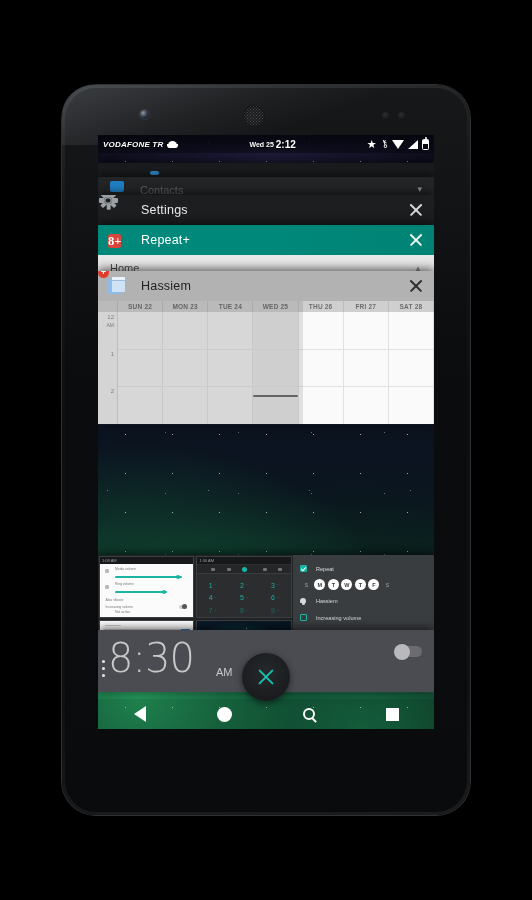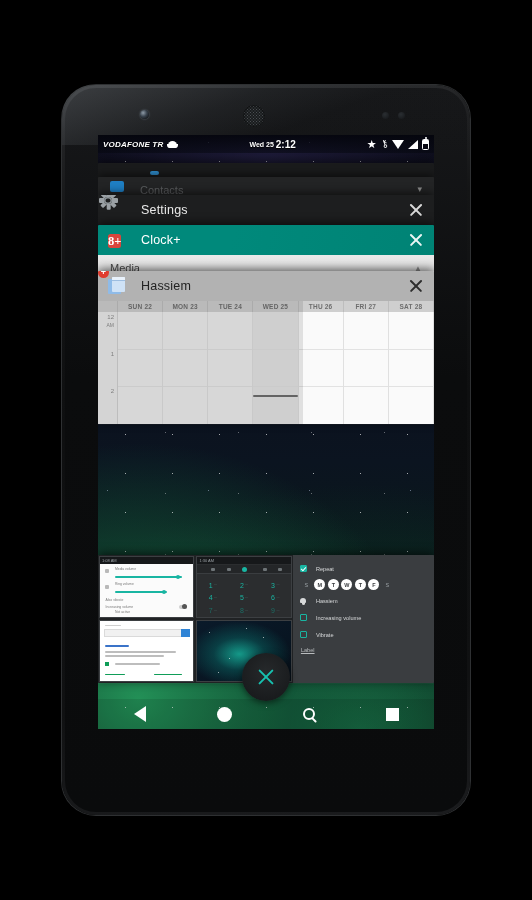--- a/index.html
+++ b/index.html
@@ -384,26 +384,26 @@
             <span class="title">Settings</span>
             <span class="close"></span>
           </div>
         </div>
 
         <div class="card" style="top:90px;">
           <div class="card-head head-teal">
             <span class="app-icon">
               <span class="gplus">8+</span>
             </span>
-            <span class="title">Clock+</span>
+            <span class="title">Repeat+</span>
             <span class="close"></span>
           </div>
           <div class="card-body gp-body">
             <div class="gp-row">
-              <span>Media</span>
+              <span>Home</span>
               <span class="gp-caret">▲</span>
             </div>
           </div>
         </div>
 
         <div class="card" style="top:136px;">
           <div class="card-head head-gray">
             <span class="app-icon">
               <span class="calicon">
                 <span class="pg1"></span><span class="pg2"></span>
@@ -561,20 +561,32 @@
                 <span class="chk"></span>
                 <span class="lab">Vibrate</span>
               </div>
               <div class="dfg-label">Label</div>
             </div>
 
           </div>
         </div>
 
         <div class="card" style="top:495px;">
+          <div class="card-body clock-body">
+            <span class="clock-time">8:30</span>
+            <span class="clock-ampm">AM</span>
+            <span class="clock-switch">
+                <span class="knob"></span>
+              </span>
+            <span class="clock-dots">
+                <i></i>
+                <i></i>
+                <i></i>
+              </span>
+          </div>
         </div>
 
         <div class="fab">
           <span class="x"></span>
         </div>
       </div>
 
       <div class="nav-scrim"></div>
       <div class="navbar">
         <span class="nav-back"></span>

